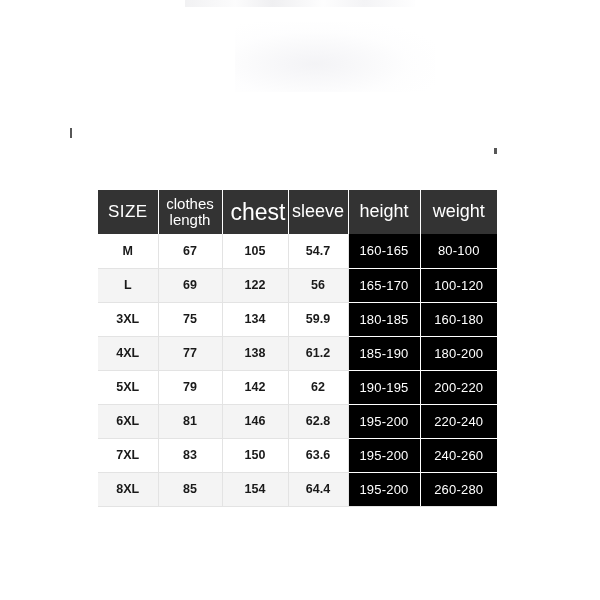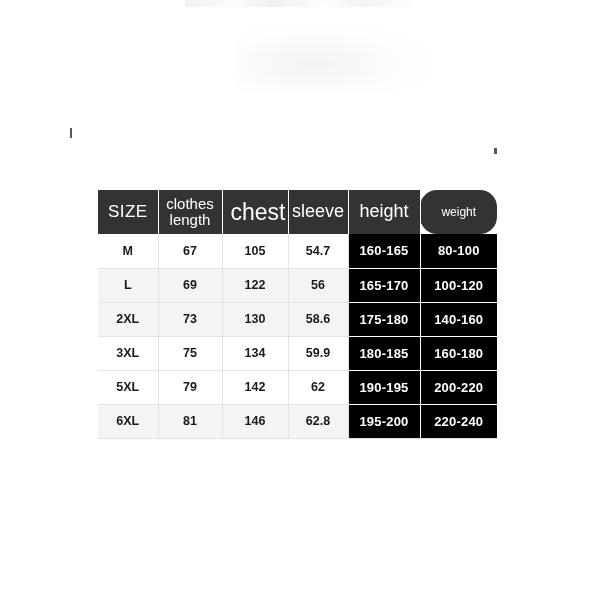--- a/index.html
+++ b/index.html
@@ -77,21 +77,21 @@
     padding: 0 2px;
     box-sizing: border-box;
   }
   thead th:last-child { border-right: none; }
 
   th.h-size    { font-size: 17px; letter-spacing: 0.4px; }
   th.h-len     { font-size: 15px; }
   th.h-chest   { font-size: 23px; text-align: right; }
   th.h-sleeve  { font-size: 18px; }
   th.h-height  { font-size: 18px; }
-  th.h-weight  { font-size: 12px; border-radius: 17px; }
+  th.h-weight  { font-size: 18px; }
 
   tbody td {
     height: 34px;
     text-align: center;
     vertical-align: middle;
     font-size: 12.5px;
     font-weight: bold;
     color: #1a1a1a;
     border-bottom: 1px solid #e3e3e3;
     border-right: 1px solid #e3e3e3;
@@ -100,21 +100,21 @@
   tbody tr:last-child td { border-bottom: 1px solid #e3e3e3; }
 
   tbody tr.odd  td { background: #ffffff; }
   tbody tr.even td { background: #f4f4f4; }
 
   
   tbody td.dark {
     background: #000000 !important;
     color: #ffffff;
     font-size: 13px;
-    font-weight: bold;
+    font-weight: normal;
     letter-spacing: 0.2px;
     border-right: 1px solid #ffffff;
     border-bottom: 1px solid #ffffff;
   }
   tbody td.dark.last { border-right: none; }
 </style>
 </head>
 <body>
 
 <div class="artifact-top-strip"></div>
@@ -155,47 +155,63 @@
           <td class="dark last">80-100</td>
         </tr>
         <tr class="even">
           <td>L</td>
           <td>69</td>
           <td>122</td>
           <td>56</td>
           <td class="dark">165-170</td>
           <td class="dark last">100-120</td>
         </tr>
-        <tr class="even">
-          <td>2XL</td>
-          <td>73</td>
-          <td>130</td>
-          <td>58.6</td>
-          <td class="dark">175-180</td>
-          <td class="dark last">140-160</td>
-        </tr>
         <tr class="odd">
           <td>3XL</td>
           <td>75</td>
           <td>134</td>
           <td>59.9</td>
           <td class="dark">180-185</td>
           <td class="dark last">160-180</td>
         </tr>
+        <tr class="even">
+          <td>4XL</td>
+          <td>77</td>
+          <td>138</td>
+          <td>61.2</td>
+          <td class="dark">185-190</td>
+          <td class="dark last">180-200</td>
+        </tr>
         <tr class="odd">
           <td>5XL</td>
           <td>79</td>
           <td>142</td>
           <td>62</td>
           <td class="dark">190-195</td>
           <td class="dark last">200-220</td>
         </tr>
         <tr class="even">
           <td>6XL</td>
           <td>81</td>
           <td>146</td>
           <td>62.8</td>
           <td class="dark">195-200</td>
           <td class="dark last">220-240</td>
         </tr>
+        <tr class="odd">
+          <td>7XL</td>
+          <td>83</td>
+          <td>150</td>
+          <td>63.6</td>
+          <td class="dark">195-200</td>
+          <td class="dark last">240-260</td>
+        </tr>
+        <tr class="even">
+          <td>8XL</td>
+          <td>85</td>
+          <td>154</td>
+          <td>64.4</td>
+          <td class="dark">195-200</td>
+          <td class="dark last">260-280</td>
+        </tr>
       </tbody>
   </table>
 </div>
 
 </body></html>

